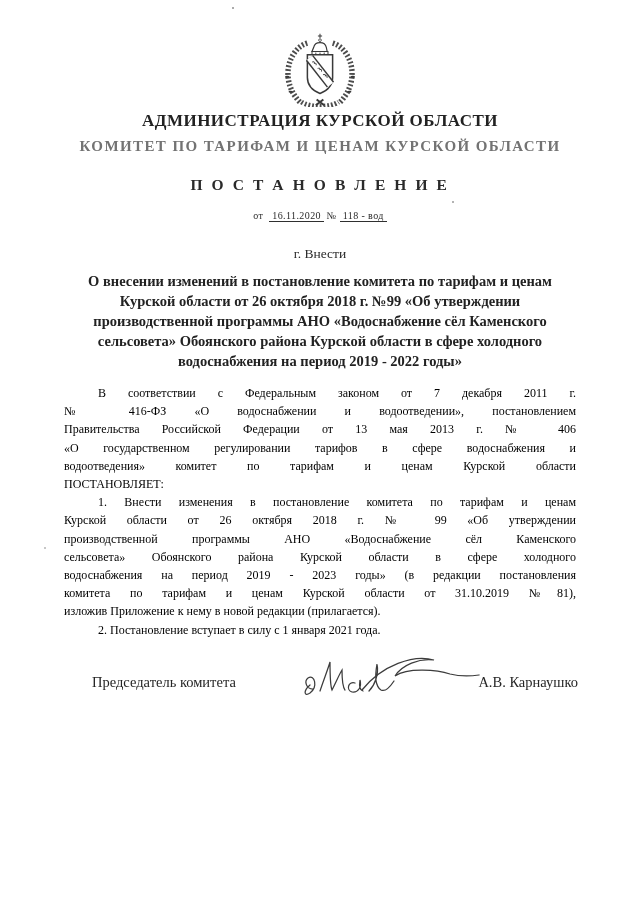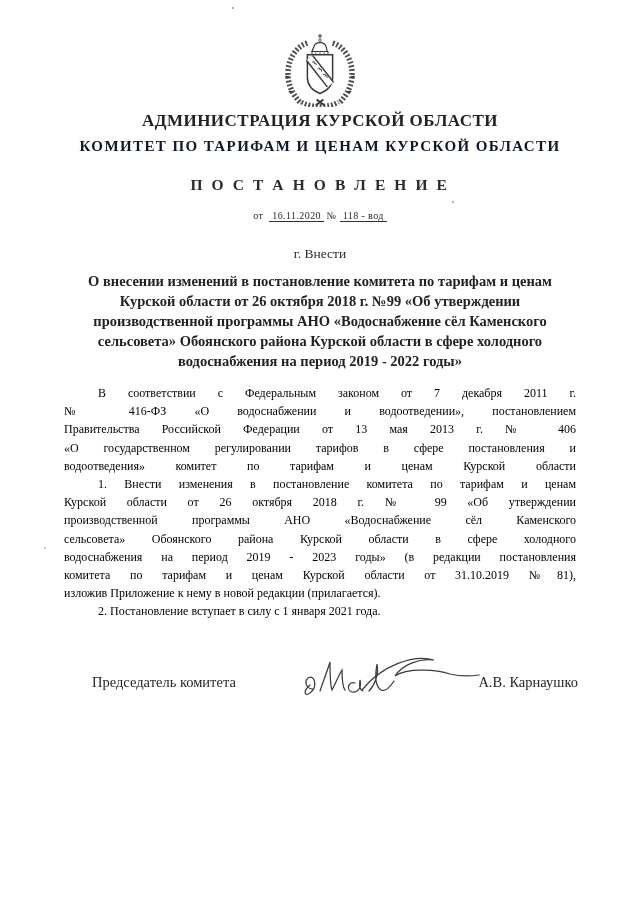--- a/index.html
+++ b/index.html
@@ -8,21 +8,21 @@
     font-family:"Liberation Serif", serif;color:#1f1f1f;
     position:relative;overflow:hidden;
   }
   .abs{position:absolute;left:0;right:0;}
   .dot{position:absolute;width:2px;height:2px;border-radius:50%;background:#8f8f8f;}
   .dot.d1{left:232px;top:7px;}
   .dot.d2{left:452px;top:201px;background:#9a9a9a;}
   .dot.d3{left:44px;top:547px;background:#b5b5b5;}
   .emblem{top:33px;display:flex;justify-content:center;}
   .org1{top:111px;text-align:center;font-weight:bold;font-size:17px;letter-spacing:0.5px;color:#222;}
-  .org2{top:138px;text-align:center;font-weight:bold;font-size:15px;letter-spacing:1.4px;color:#0f172a;}
+  .org2{top:138px;text-align:center;font-weight:bold;font-size:15px;letter-spacing:1.4px;color:#737373;}
   .doctype{top:176px;text-align:center;font-size:15.5px;letter-spacing:2.6px;color:#2a2a2a;font-weight:bold;}
   .dateline{top:210px;text-align:center;font-size:10px;letter-spacing:0.4px;color:#2a2a2a;}
   .dateline .u{border-bottom:1px solid #2f2f2f;padding:0 3px;}
   .dateline .gap{display:inline-block;width:6px;}
   .city{top:246px;text-align:center;font-size:13.5px;color:#2a2a2a;}
   .title{top:271px;left:68px;right:68px;text-align:center;font-weight:bold;
          font-size:14.5px;line-height:20px;color:#222;}
   .bodytext{top:384px;left:64px;width:512px;font-size:12px;line-height:18.2px;color:#000000;}
   .bodytext .jl{text-align:justify;text-align-last:justify;}
   .bodytext .indent{padding-left:34px;}
@@ -91,22 +91,23 @@
   <div>Курской области от 26 октября 2018 г. №99 «Об утверждении</div>
   <div>производственной программы АНО «Водоснабжение сёл Каменского</div>
   <div>сельсовета» Обоянского района Курской области в сфере холодного</div>
   <div>водоснабжения на период 2019 - 2022 годы»</div>
 </div>
 
 <div class="abs bodytext">
   <div class="jl indent">В соответствии с Федеральным законом от 7 декабря 2011 г.</div>
   <div class="jl">№ 416-ФЗ «О водоснабжении и водоотведении», постановлением</div>
   <div class="jl">Правительства Российской Федерации от 13 мая 2013 г. № 406</div>
-  <div class="jl">«О государственном регулировании тарифов в сфере постановления и</div>
+  <div class="jl">«О государственном регулировании тарифов в сфере водоснабжения и</div>
   <div class="jl">водоотведения» комитет по тарифам и ценам Курской области</div>
+  <div>ПОСТАНОВЛЯЕТ:</div>
   <div class="jl indent">1. Внести изменения в постановление комитета по тарифам и ценам</div>
   <div class="jl">Курской области от 26 октября 2018 г. № 99 «Об утверждении</div>
   <div class="jl">производственной программы АНО «Водоснабжение сёл Каменского</div>
   <div class="jl">сельсовета» Обоянского района Курской области в сфере холодного</div>
   <div class="jl">водоснабжения на период 2019 - 2023 годы» (в редакции постановления</div>
   <div class="jl">комитета по тарифам и ценам Курской области от 31.10.2019 №81),</div>
   <div>изложив Приложение к нему в новой редакции (прилагается).</div>
   <div class="indent">2. Постановление вступает в силу с 1 января 2021 года.</div>
 </div>
 

